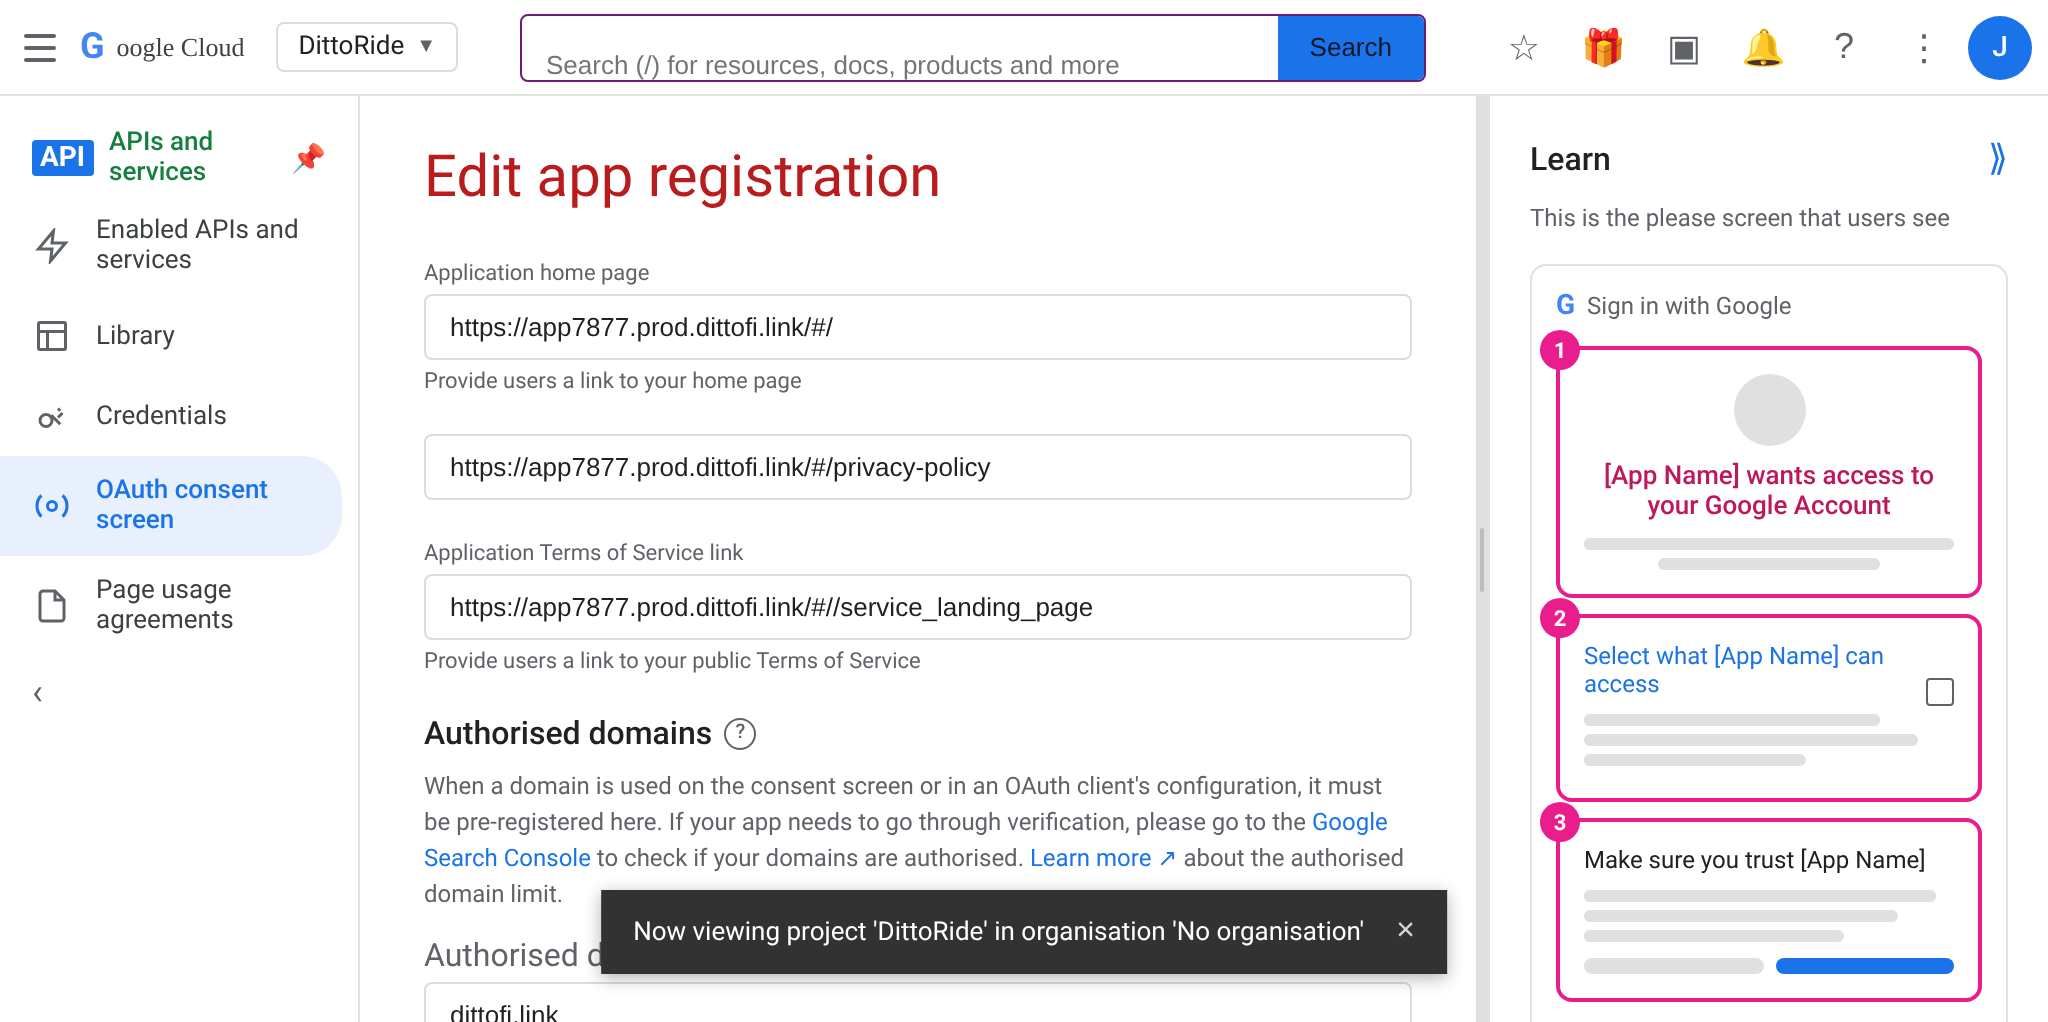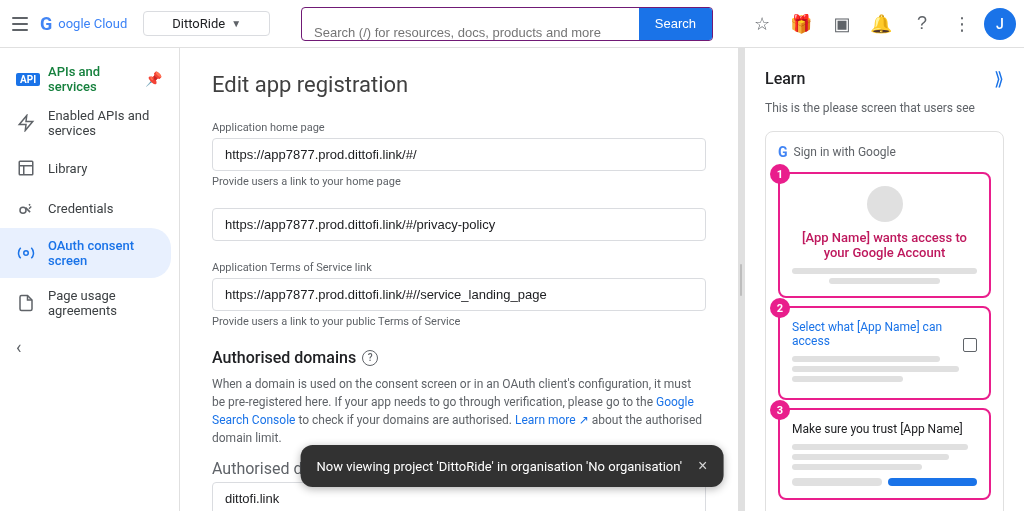--- a/index.html
+++ b/index.html
@@ -10,67 +10,67 @@
       display: flex; align-items: center; height: 48px; padding: 0 8px;
       border-bottom: 1px solid #e0e0e0; background: #fff; position: fixed; top: 0; left: 0; right: 0; z-index: 100;
     }
     .topbar-left { display: flex; align-items: center; gap: 8px; min-width: 200px; }
     .hamburger-icon { width: 24px; height: 24px; display: flex; flex-direction: column; justify-content: center; gap: 4px; cursor: pointer; padding: 4px; }
     .hamburger-icon span { display: block; height: 2px; background: #5f6368; border-radius: 1px; }
     .google-cloud-logo { display: flex; align-items: center; gap: 6px; font-size: 14px; color: #5f6368; font-weight: 400; text-decoration: none; }
 
     .project-selector {
       display: flex; align-items: center; gap: 6px; border: 1px solid #dadce0; border-radius: 4px;
-      padding: 4px 28px; cursor: pointer; font-size: 13px; color: #202124; margin-left: 8px;
+      padding: 4px 10px; cursor: pointer; font-size: 13px; color: #202124; margin-left: 8px;
     }
     .project-selector .chevron { font-size: 10px; color: #5f6368; }
 
     .search-bar {
       flex: 1; max-width: 480px; margin: 0 31px; display: flex; align-items: flex-end;
       border: 1px solid #701a75; border-radius: 4px; overflow: hidden; height: 34px;
     }
     .search-bar input {
       flex: 1; border: none; outline: none; padding: 0 12px; font-size: 13px; color: #202124; background: transparent;
     }
     .search-button {
-      background: #1a73e8; color: #ffffff; border: none; padding: 0 16px; height: 100%; cursor: pointer; font-size: 13px; font-weight: 500;
+      background: #1a73e8; color: #0f172a; border: none; padding: 0 16px; height: 100%; cursor: pointer; font-size: 13px; font-weight: 500;
     }
 
     .topbar-right { display: flex; align-items: center; gap: 4px; margin-left: auto; }
     .icon-btn { width: 36px; height: 36px; display: flex; align-items: center; justify-content: center; border-radius: 50%; cursor: pointer; border: none; background: transparent; color: #5f6368; font-size: 18px; }
     .avatar { width: 32px; height: 32px; border-radius: 50%; background: #1a73e8; display: flex; align-items: center; justify-content: center; color: #fff; font-size: 14px; font-weight: 500; cursor: pointer; }
 
     
     .main-container { display: flex; margin-top: 48px; height: calc(100vh - 48px); }
 
     
     .sidebar {
       width: 180px; flex-shrink: 0; border-right: 1px solid #e0e0e0; overflow-y: auto;
       background: #fff; padding-top: 8px;
     }
     .sidebar-api-header {
       display: flex; align-items: center; gap: 8px; padding: 8px 16px 4px;
       font-size: 13px; color: #202124;
     }
-    .api-badge { background: #1a73e8; color: #fff; font-size: 10px; font-weight: 700; padding: 1px 4px; border-radius: 2px; }
+    .api-badge { background: #1a73e8; color: #fff; font-size: 14px; font-weight: 700; padding: 1px 4px; border-radius: 2px; }
     .sidebar-title { font-size: 13px; font-weight: 500; color: #15803d; }
     .sidebar-pin { color: #5f6368; font-size: 14px; margin-left: auto; }
 
     .sidebar-item {
       display: flex; align-items: center; gap: 12px; padding: 10px 16px;
       cursor: pointer; font-size: 13px; color: #3c4043; border-radius: 0 20px 20px 0; margin-right: 8px;
     }
     .sidebar-item.active { background: #e8f0fe; color: #1a73e8; font-weight: 500; }
     .sidebar-item .si-icon { width: 20px; height: 20px; display: flex; align-items: center; justify-content: center; flex-shrink: 0; }
     .sidebar-item .si-icon svg { width: 18px; height: 18px; }
 
     
     .content-area { flex: 1; overflow-y: auto; padding: 24px 32px; max-width: 760px; }
 
-    .page-title { font-size: 22px; font-weight: 400; color: #404040; margin-bottom: 24px; }
+    .page-title { font-size: 29px; font-weight: 400; color: #b91c1c; margin-bottom: 24px; }
 
     .section { margin-bottom: 20px; }
     .field-label { font-size: 11px; color: #5f6368; margin-bottom: 4px; }
     .field-input {
       width: 100%; border: 1px solid #dadce0; border-radius: 4px; padding: 8px 12px;
       font-size: 13px; color: #202124; outline: none; background: #fff;
     }
     .field-hint { font-size: 11px; color: #5f6368; margin-top: 4px; }
 
     .section-heading { font-size: 16px; font-weight: 500; color: #202124; margin-bottom: 8px; display: flex; align-items: center; gap: 6px; }
@@ -109,21 +109,21 @@
 
     .consent-step-3-header { font-size: 12px; color: #202124; margin-bottom: 8px; }
 
     .mock-btn-row { display: flex; gap: 6px; margin-top: 8px; }
     .mock-btn { height: 8px; border-radius: 4px; flex: 1; background: #1a73e8; }
     .mock-btn.secondary { background: #e0e0e0; }
 
     
     .toast {
       position: fixed; bottom: 24px; left: 50%; transform: translateX(-50%); z-index: 200;
-      background: #323232; color: #fff; border-radius: 12px; padding: 12px 16px;
+      background: #323232; color: #fff; border-radius: 0; padding: 12px 16px;
       display: flex; align-items: center; gap: 16px; font-size: 13px; min-width: 400px; max-width: 600px;
       box-shadow: 0 2px 8px rgba(0,0,0,0.3);
     }
     .toast-text { flex: 1; }
     .toast-close { cursor: pointer; color: #fff; font-size: 16px; opacity: 0.8; background: none; border: none; }
 
     
     .vertical-divider { width: 6px; background: #e0e0e0; cursor: col-resize; flex-shrink: 0; display: flex; align-items: center; justify-content: center; }
     .vertical-divider::after { content: ''; width: 2px; height: 32px; background: #bdbdbd; border-radius: 1px; }
   </style>
@@ -132,21 +132,21 @@
 
 <div class="topbar">
   <div class="topbar-left">
     <div class="hamburger-icon">
       <span></span>
         <span></span>
         <span></span>
     </div>
     <div class="google-cloud-logo">
       <span style="font-size:18px; font-weight:700; color:#4285F4;">G</span>
-      <span style="font-size:13px; color:#3b82f6; font-weight:400;">oogle Cloud</span>
+      <span style="font-size:13px; color:#404040; font-weight:400;font-family:Liberation Serif, serif;">oogle Cloud</span>
     </div>
     <div class="project-selector">
       <span>DittoRide</span>
       <span class="chevron">▼</span>
     </div>
   </div>
 
   <div class="search-bar">
     <input type="text" placeholder="Search (/) for resources, docs, products and more" style="">
     <button class="search-button">Search</button>

